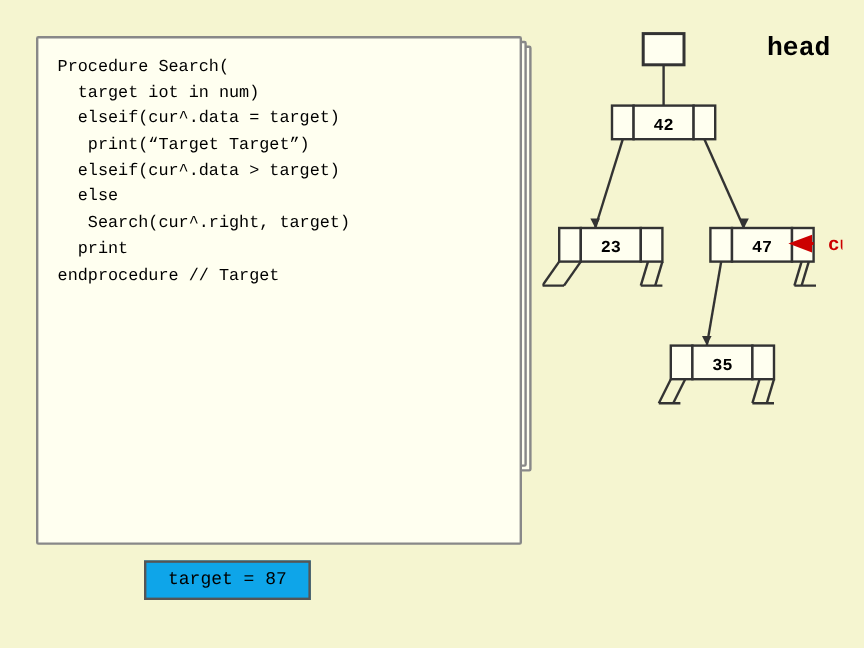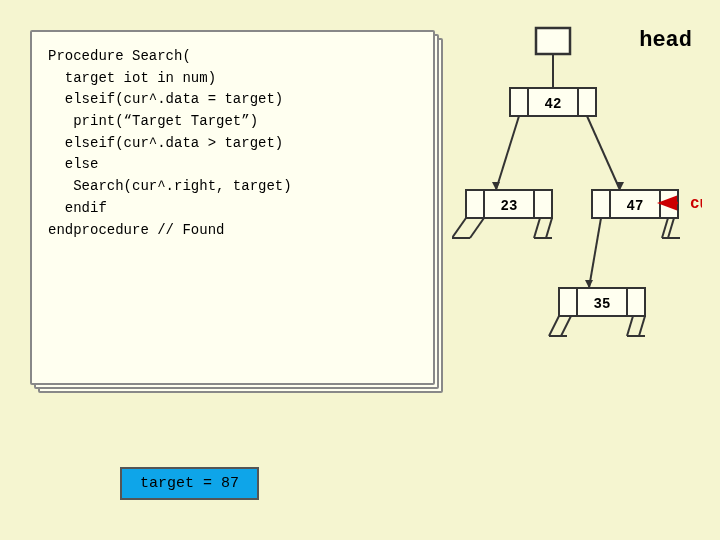--- a/index.html
+++ b/index.html
@@ -33,21 +33,21 @@
       width: 405px; height: 355px;
     }
 
     .paper-back1 {
       top: 4px; left: 4px;
       width: 405px; height: 355px;
     }
 
     .paper-front {
       top: 0; left: 0;
-      width: 405px; height: 355px;
+      width: 405px; height: 424px;
       padding: 14px 16px;
       font-size: 14px;
       line-height: 1.55;
       color: #000;
     }
 
     .code-line { white-space: pre; }
     .highlight-if { color: #cc0000; font-weight: bold; }
 
     
@@ -99,22 +99,22 @@
   <div class="paper paper-back2"></div>
   <div class="paper paper-back1"></div>
   <div class="paper paper-front">
     <div class="code-line">Procedure Search(</div>
     <div class="code-line">  target iot in num)</div>
     <div class="code-line">  elseif(cur^.data = target)</div>
     <div class="code-line">   print(“Target Target”)</div>
     <div class="code-line">  elseif(cur^.data &gt; target)</div>
     <div class="code-line">  else</div>
     <div class="code-line">   Search(cur^.right, target)</div>
-    <div class="code-line">  endif</div>
-    <div class="code-line">endprocedure // Found</div>
+    <div class="code-line">  print</div>
+    <div class="code-line">endprocedure // Target</div>
   </div>
 </div>
 
 <div class="target-box">
   <span>target = 87</span>
 </div>
 
 <div class="tree-area">
 
   <div class="head-label">head</div>

